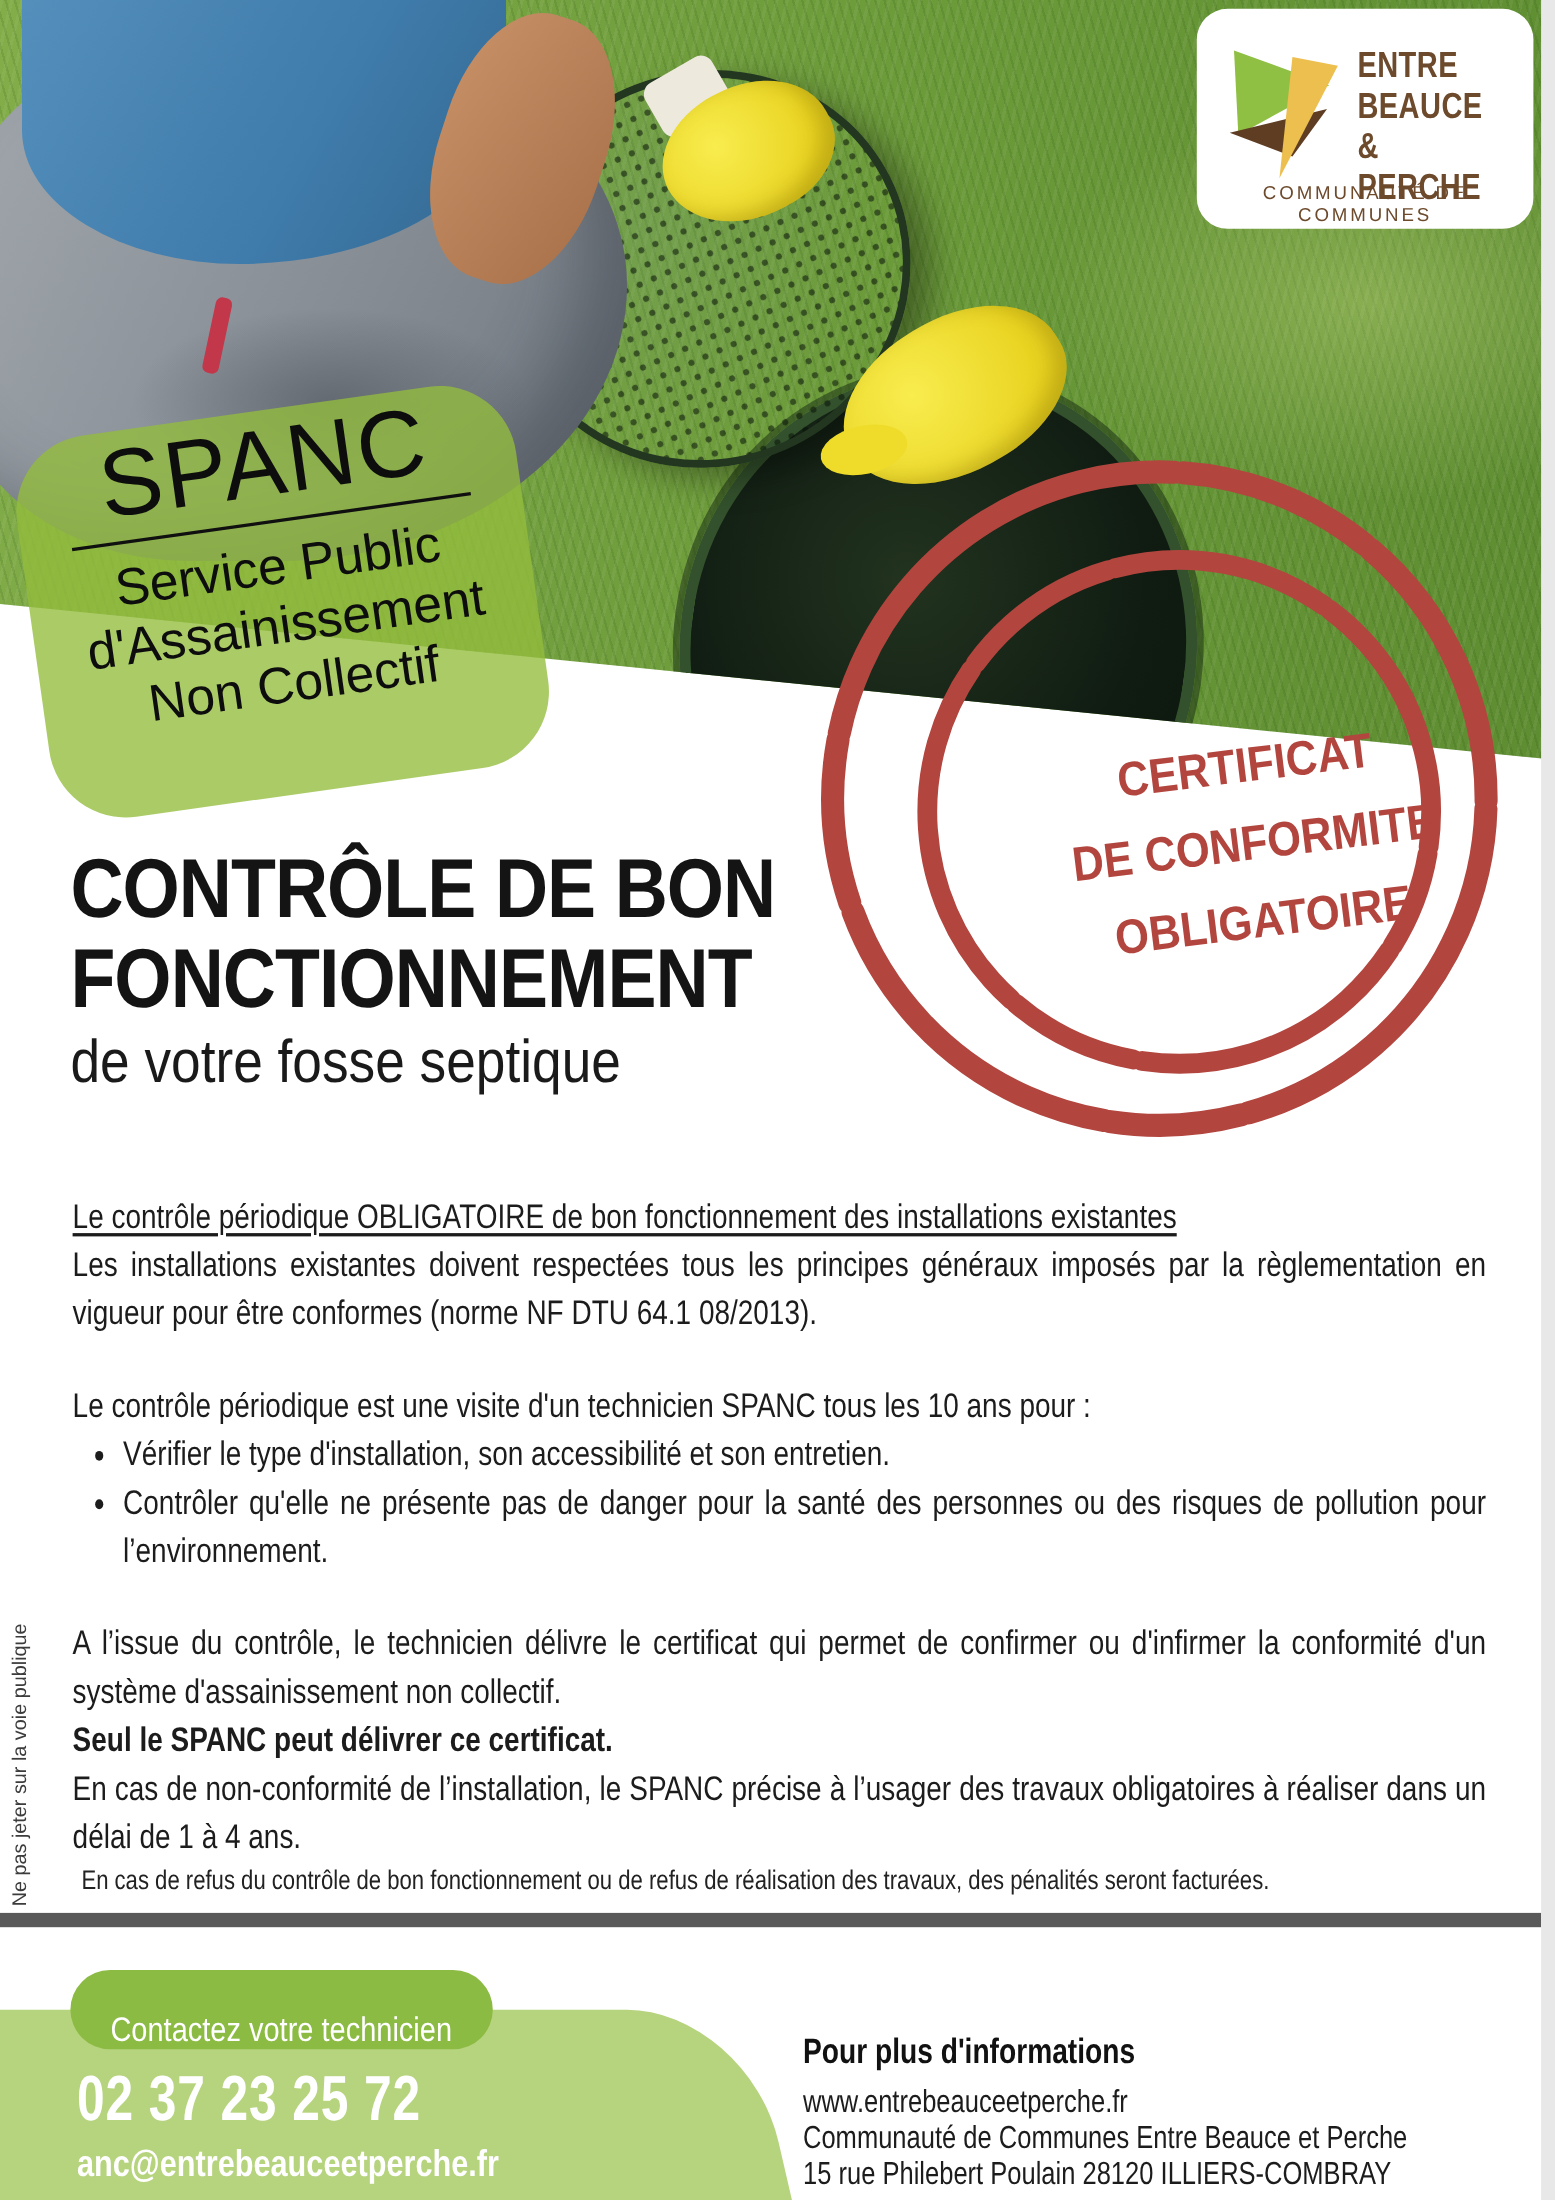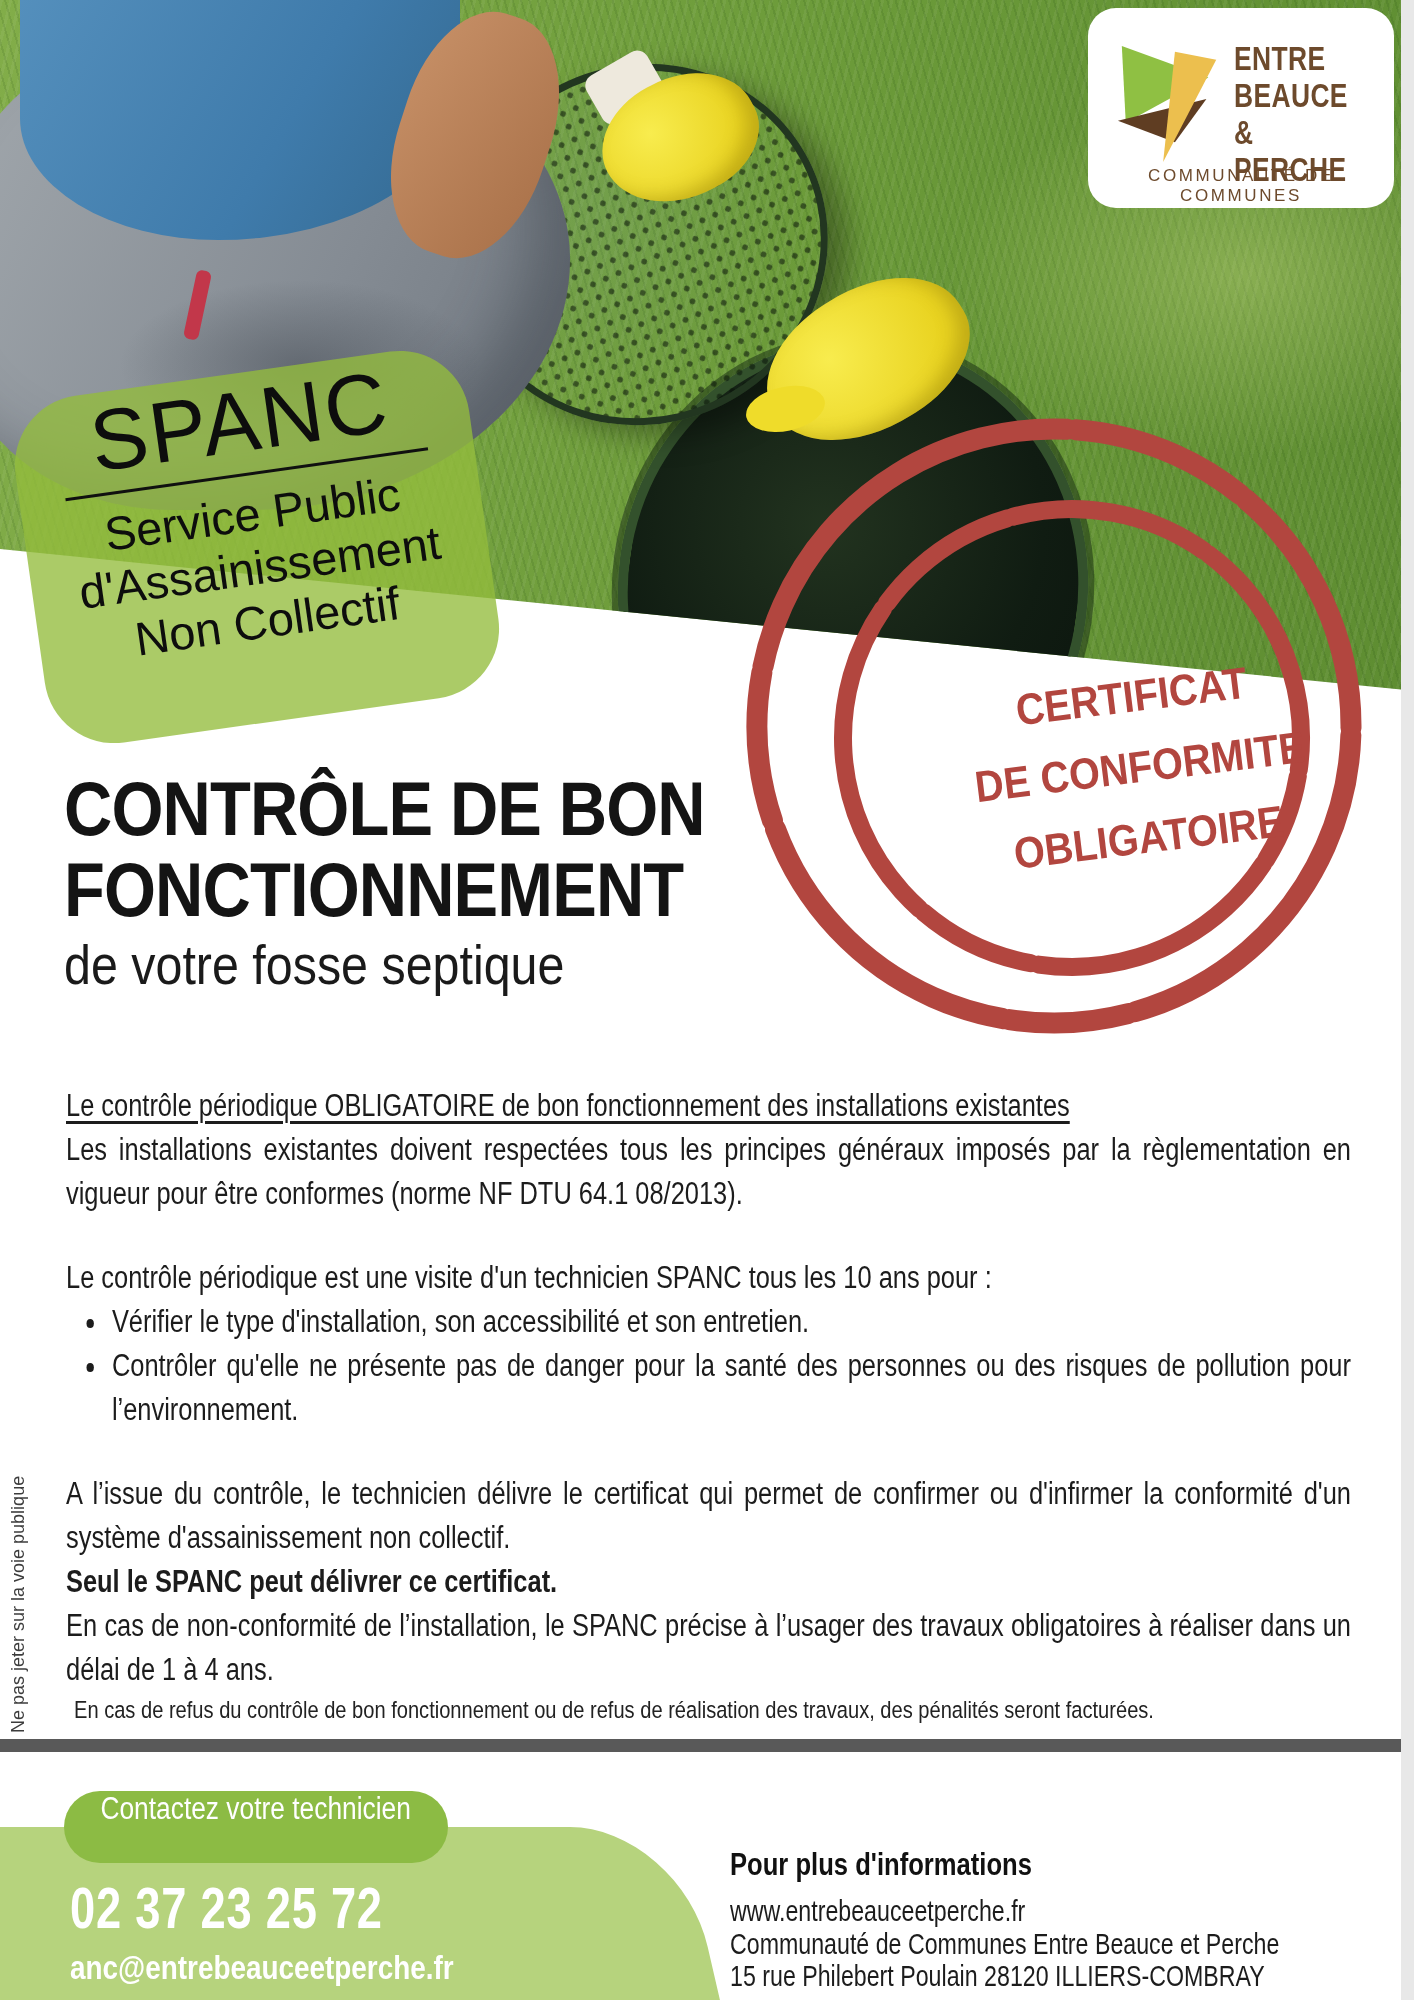--- a/index.html
+++ b/index.html
@@ -80,21 +80,21 @@
   #note{position:absolute;left:74px;top:1696px;width:1540px;transform:scaleX(.82);transform-origin:0 0;
         font-size:24.5px;color:#222;}
   
   #bar{position:absolute;left:0;top:1739px;width:100%;height:13px;background:#595959;}
   #side-note{position:absolute;left:8px;top:1733px;width:335px;transform:rotate(-90deg);
              transform-origin:0 0;font-size:18px;color:#3c3c3c;}
   
   #foot-blob{position:absolute;left:-110px;top:1827px;width:790px;height:185px;background:#b6d37d;
              transform:skewX(13deg);transform-origin:0 0;border-top-right-radius:110px 120px;}
   #contact-pill{position:absolute;left:64px;top:1791px;width:384px;height:72px;border-radius:40px;
-                background:#8cbb44;display:flex;align-items:flex-start;justify-content:center;}
+                background:#8cbb44;display:flex;align-items:flex-end;justify-content:center;}
   #contact-pill span{color:#fff;font-size:31px;transform:scaleX(.85);white-space:nowrap;}
   #phone{position:absolute;left:70px;top:1874px;color:#fff;font-weight:bold;font-size:58px;
          transform:scaleX(.78);transform-origin:0 0;white-space:nowrap;letter-spacing:1px;}
   #email{position:absolute;left:70px;top:1948px;color:#fff;font-weight:bold;font-size:34px;
          transform:scaleX(.82);transform-origin:0 0;white-space:nowrap;}
   #info{position:absolute;left:730px;top:1846px;transform:scaleX(.8);transform-origin:0 0;white-space:nowrap;}
   #info-title{font-size:32px;font-weight:bold;color:#111;margin-bottom:12px;}
   .info-line{font-size:29px;line-height:32.5px;color:#1c1c1c;}
 </style>
 </head>

